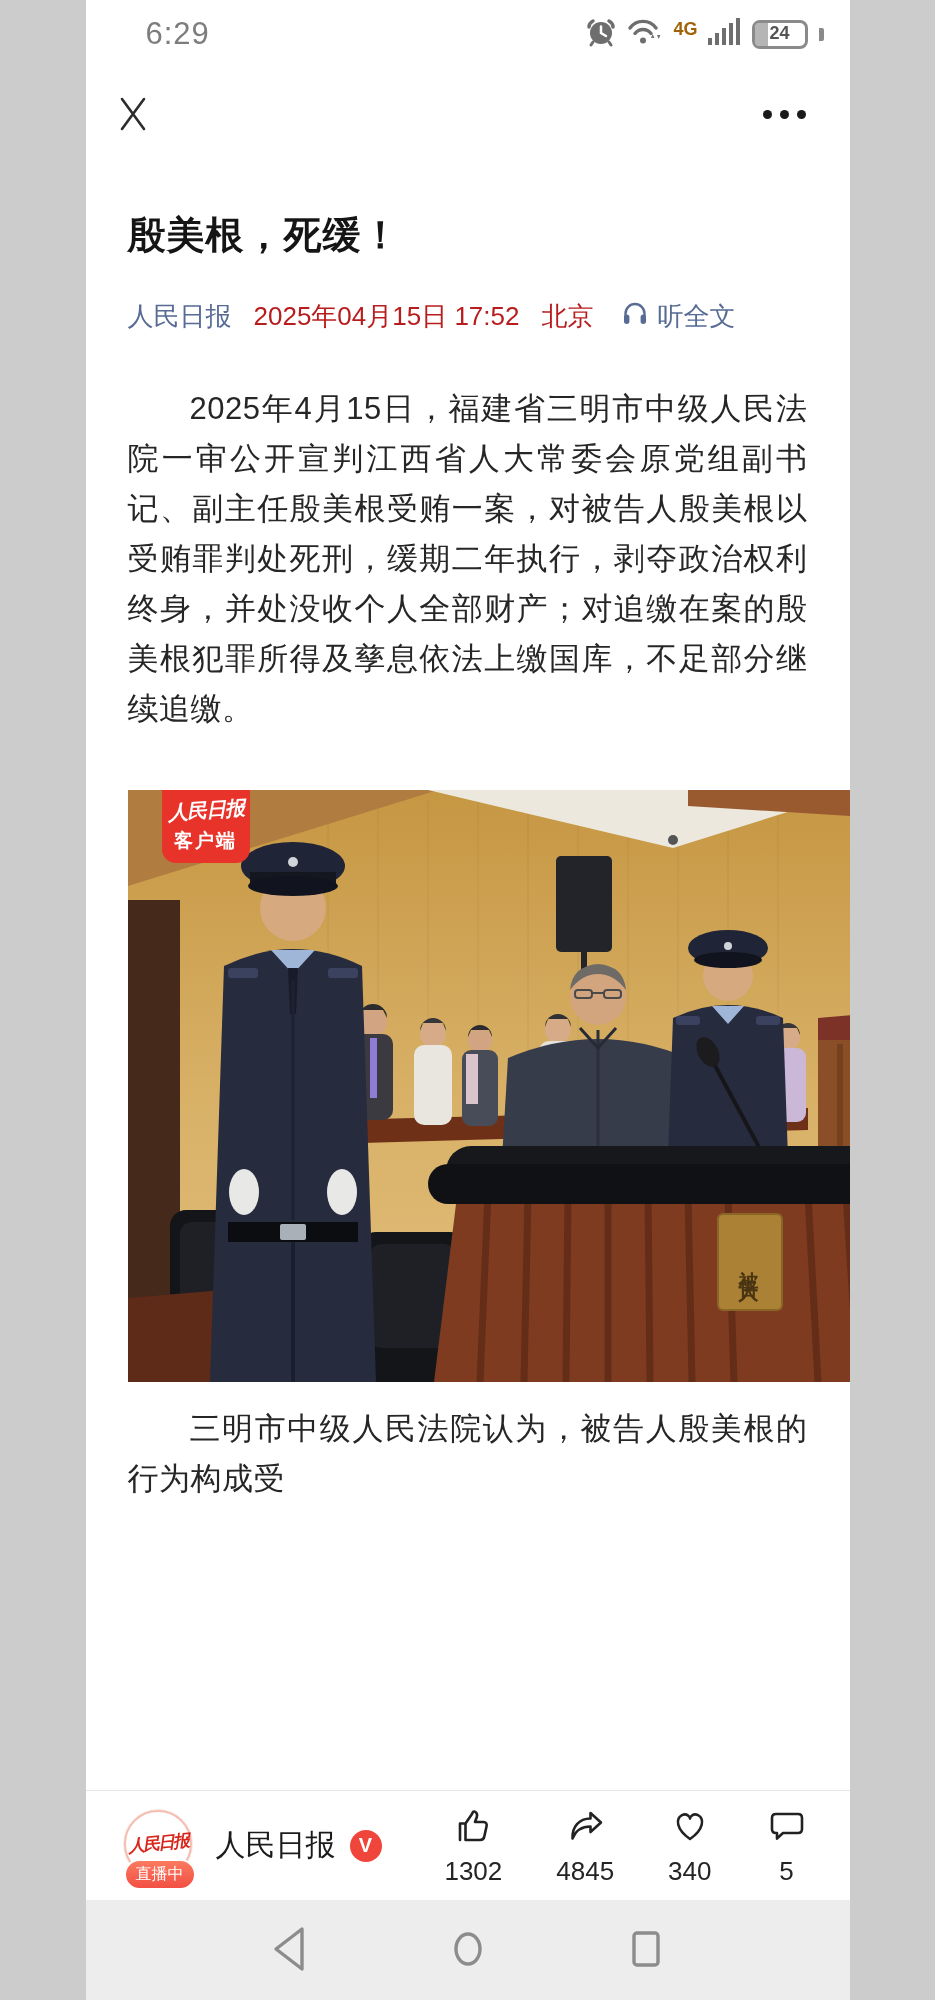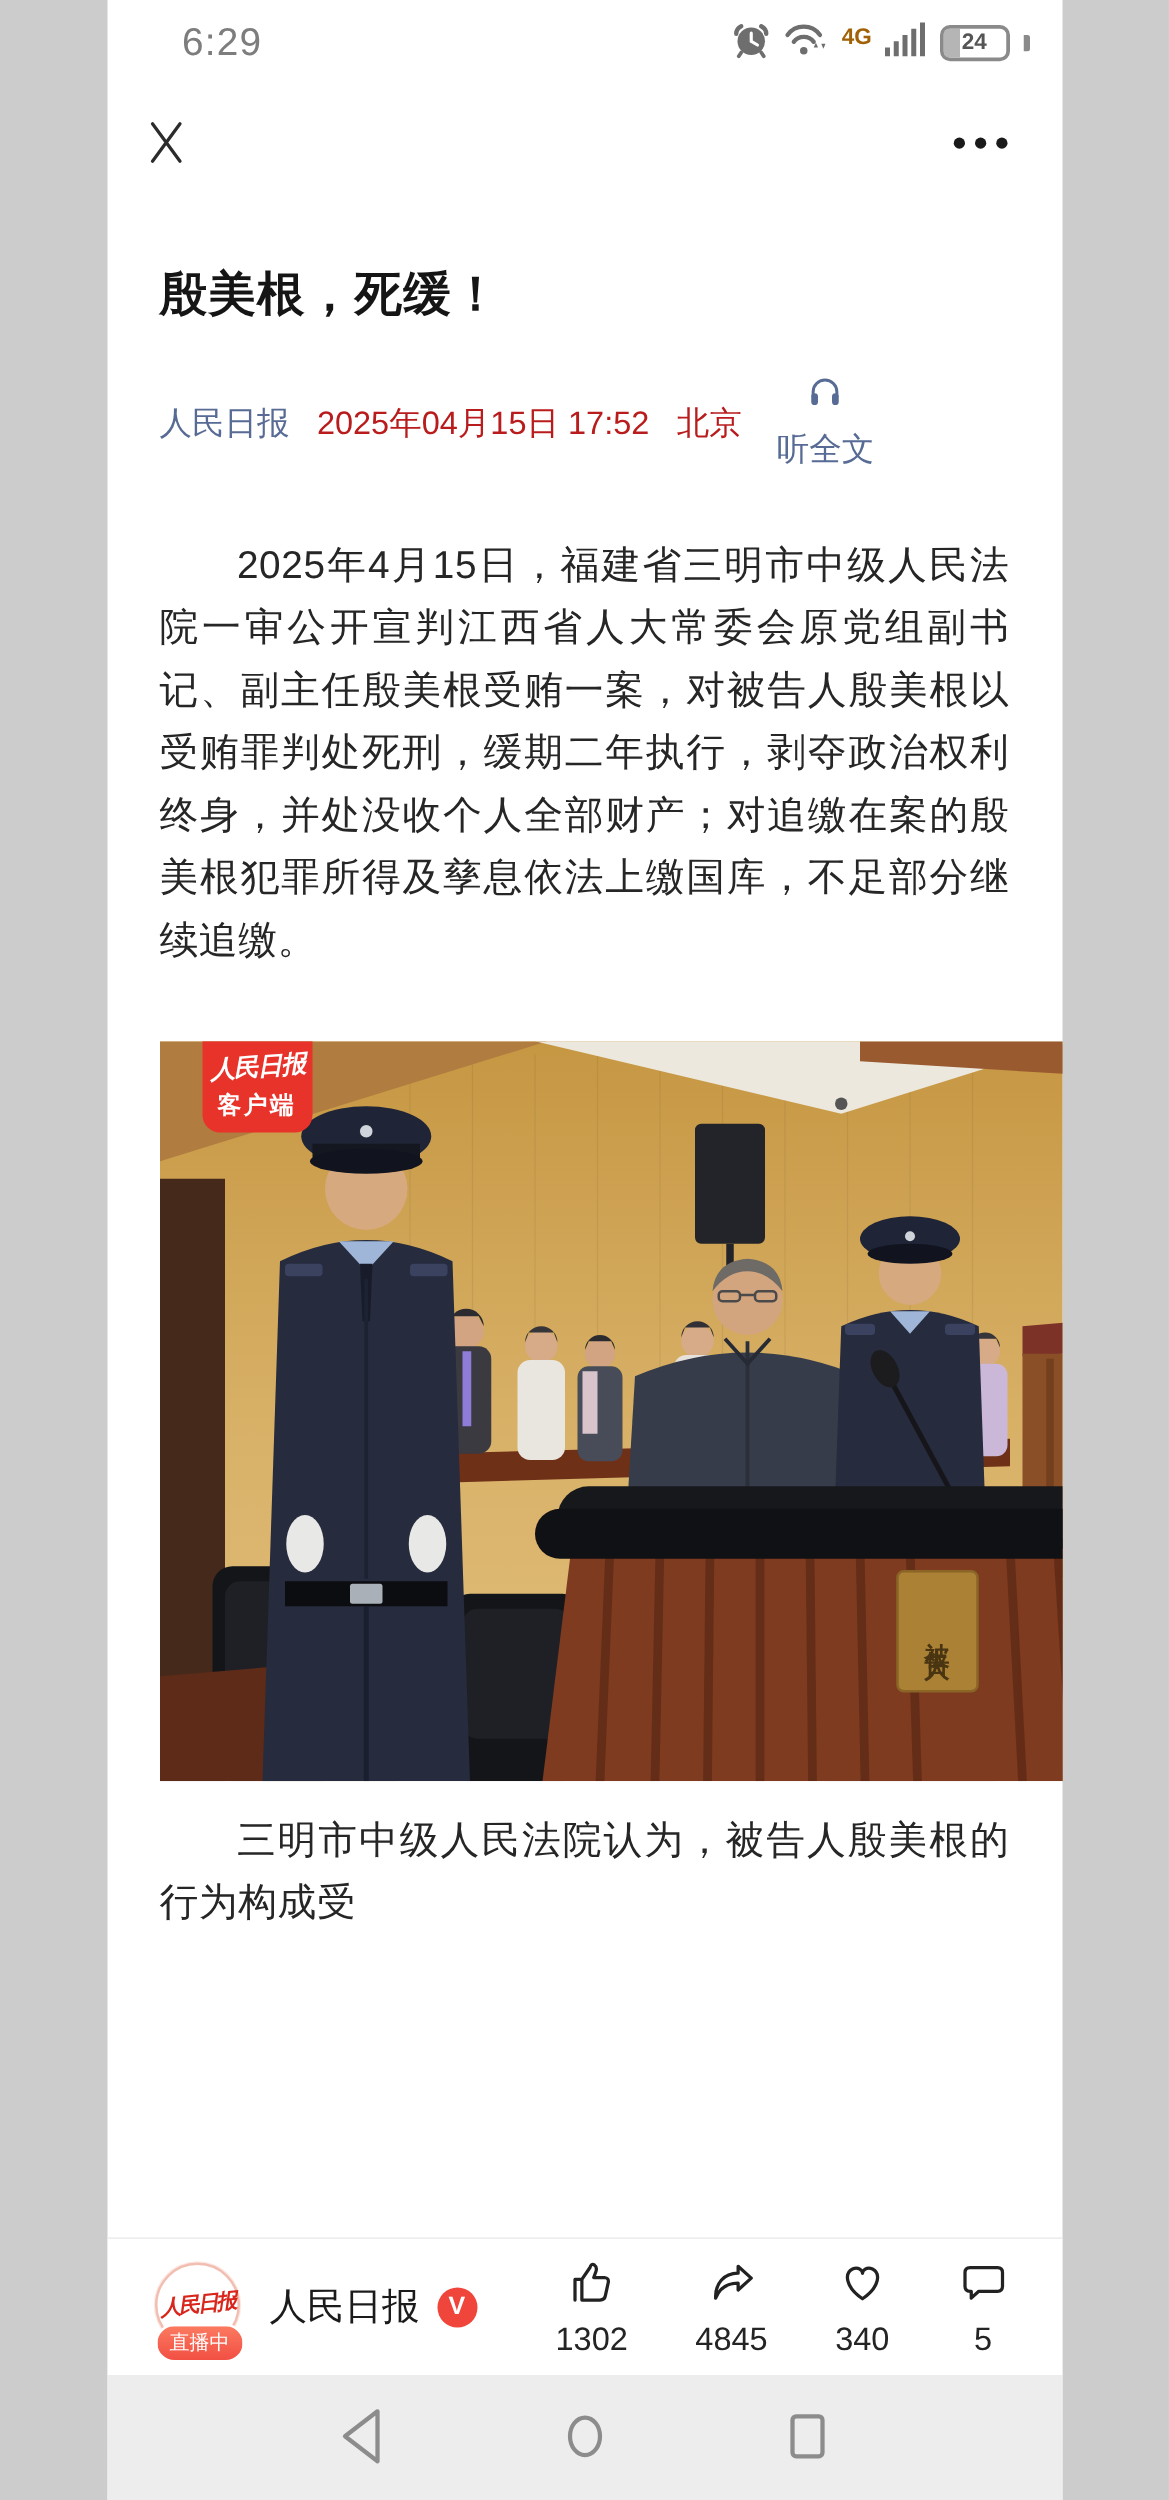--- a/index.html
+++ b/index.html
@@ -25,21 +25,21 @@
   .app-header{ height:108px; display:flex; align-items:center; justify-content:space-between; padding:0 44px 0 30px; }
   .icon-btn{ background:none; border:none; cursor:pointer; display:flex; align-items:center; }
   .dots{ display:flex; gap:8px; }
   .dots i{ width:9px; height:9px; border-radius:50%; background:#1a1a1a; }
   
   .article{ padding:0 42px; }
   .article h1{ margin-top:42px; font-size:38px; font-weight:bold; color:#151515; letter-spacing:1px; }
   .byline{ margin-top:38px; display:flex; align-items:center; gap:22px; font-size:26px; }
   .byline .src{ color:#576b95; text-decoration:none; }
   .byline .meta{ color:#b91c1c; }
-  .listen{ background:none; border:none; cursor:pointer; display:flex; align-items:center; gap:8px; color:#576b95; font-size:26px; margin-left:6px;flex-direction:column; }
+  .listen{ background:none; border:none; cursor:pointer; display:flex; align-items:center; gap:8px; color:#576b95; font-size:26px; margin-left:6px; }
   .article p{
     margin-top:50px; font-size:31px; line-height:50px; color:#262626;
     text-align:justify; text-indent:2em; letter-spacing:0.5px;
   }
   .article p.p2{ margin-top:60px; }
   .article p.p3{ margin-top:22px; }
   
   .photo{ position:relative; margin-top:56px; width:851px; height:592px; overflow:hidden; }
   .photo svg{ display:block; }
   .photo-badge{

